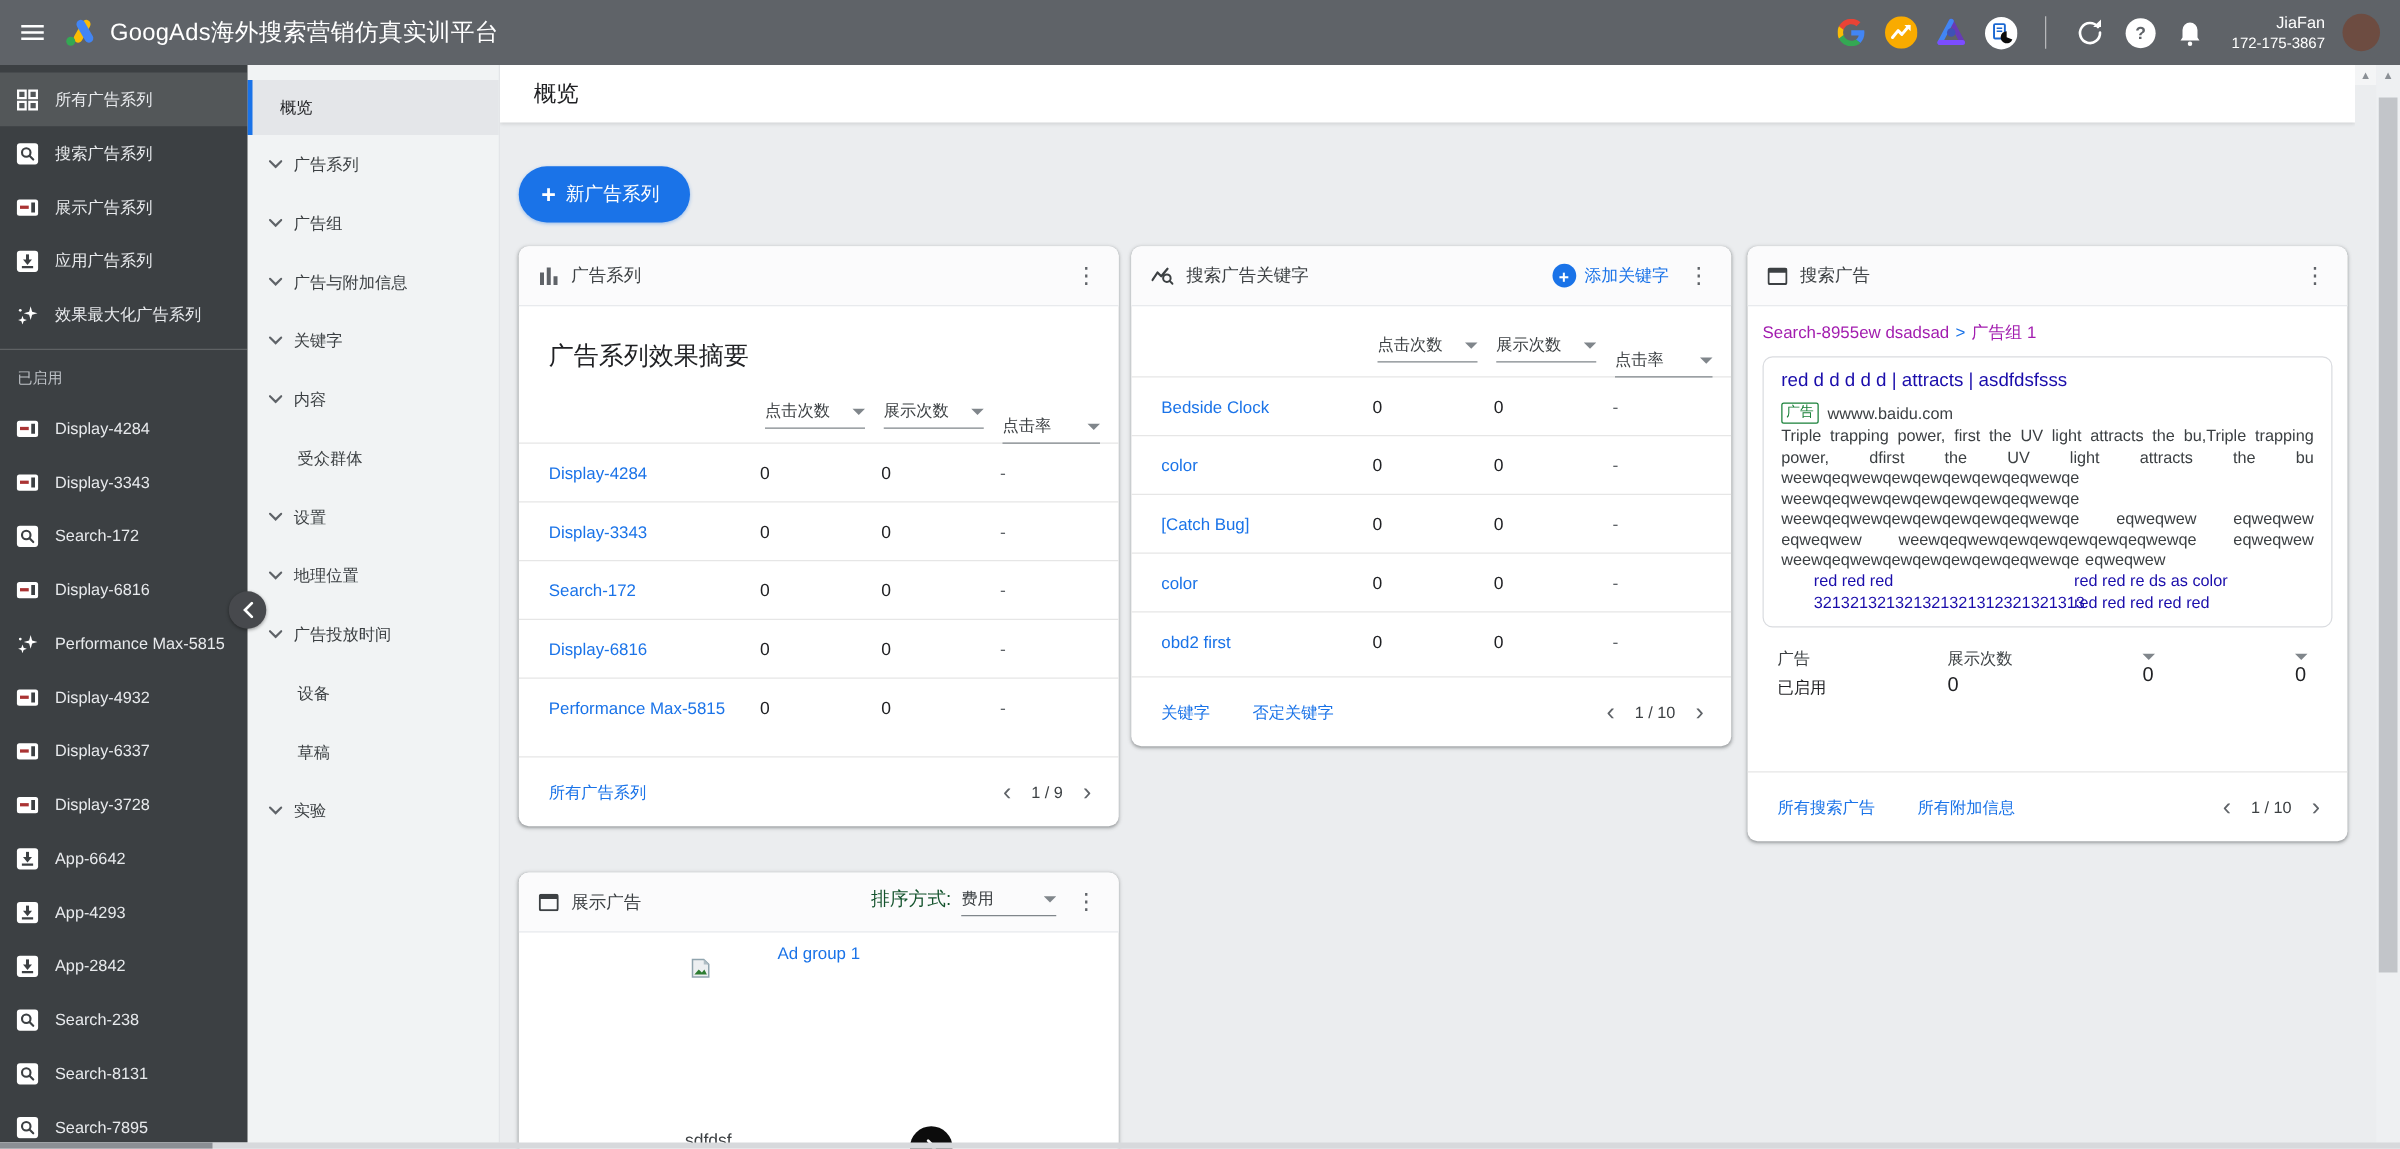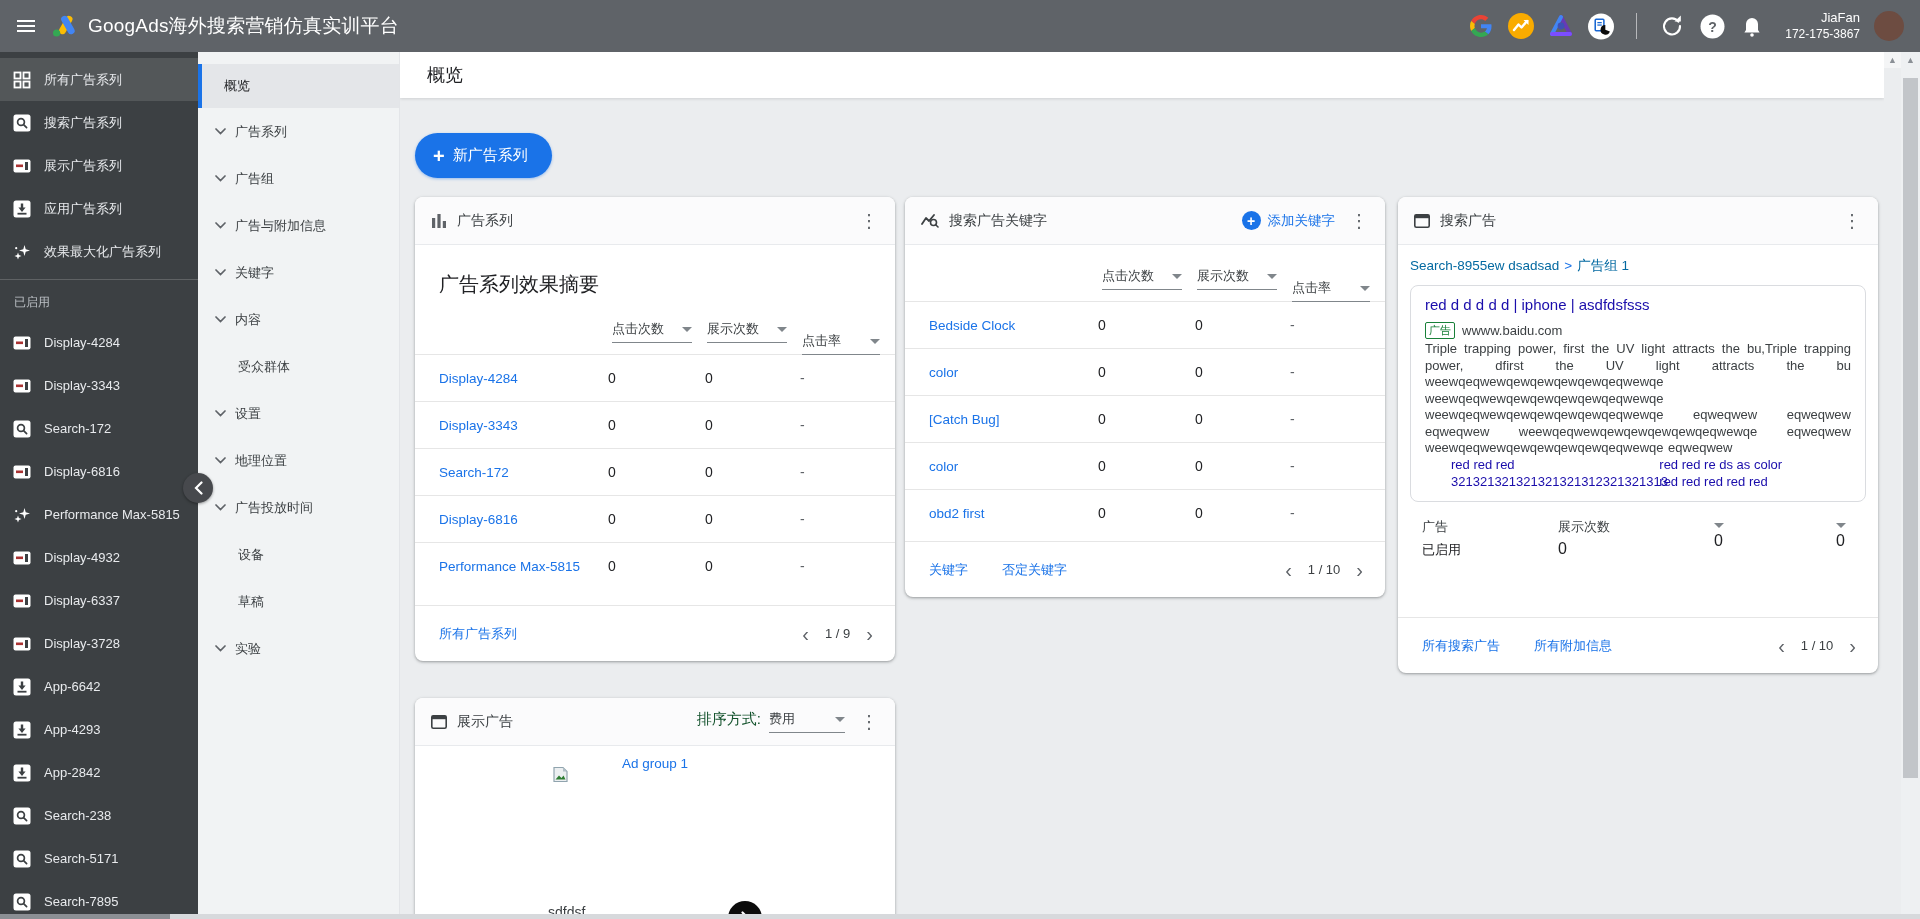--- a/index.html
+++ b/index.html
@@ -70,21 +70,21 @@
   .pg-arrow { font-size:20px; color:#5f6368; cursor:pointer; line-height:1; padding:0 2px; }
   .flinks { display:flex; gap:34px; }
 
   
   .add-kw { margin-left:auto; display:flex; align-items:center; gap:7px; cursor:pointer; }
   .add-kw .pcirc { width:19px; height:19px; border-radius:50%; background:#1a73e8; color:#fff; font-size:14px; font-weight:bold; display:flex; align-items:center; justify-content:center; line-height:1; }
   .add-kw .lbl { color:#1a73e8; font-size:13.5px; }
 
   
   .crumb { padding:12px 12px 0 12px; font-size:13.5px; }
-  .crumb a { color:#0369a1; text-decoration:none; cursor:pointer; }
+  .crumb a { color:#a21caf; text-decoration:none; cursor:pointer; }
   .crumb .sep { color:#1a73e8; margin:0 5px; }
   .adbox { margin:10px 12px 0 12px; border:1px solid #dadce0; border-radius:8px; padding:10px 14px 10px 14px; }
   .ad-headline { color:#1a0dab; font-size:15px; margin-bottom:9px; cursor:pointer; }
   .ad-line { font-size:13px; color:#3c4043; margin-bottom:2px; display:flex; align-items:center; gap:7px; }
   .ad-badge { border:1px solid #188038; color:#188038; font-size:11px; padding:0 3px; border-radius:2px; line-height:15px; }
   .ad-desc { font-size:13px; color:#3c4043; line-height:16.5px; text-align:justify; word-spacing:1px; }
   .slrow { position:relative; height:17px; font-size:13px; }
   .slrow .l { position:absolute; left:26px; top:0; color:#1a0dab; white-space:nowrap; cursor:pointer; }
   .slrow .r { position:absolute; left:55%; top:0; color:#1a0dab; white-space:nowrap; cursor:pointer; background:transparent; }
   .stats { position:relative; height:110px; }
@@ -336,21 +336,21 @@
         <line x1="10.6" y1="10.6" x2="13.6" y2="13.6" stroke="#3c4043" stroke-width="1.7" stroke-linecap="round"></line>
       </svg>
     <span>Search-238</span>
   </div>
   <div class="nav-item">
     <svg width="18" height="18" viewBox="0 0 18 18">
         <rect x="0.5" y="0.5" width="17" height="17" rx="2.5" fill="#fff"></rect>
         <circle cx="8" cy="8" r="3.4" fill="none" stroke="#3c4043" stroke-width="1.7"></circle>
         <line x1="10.6" y1="10.6" x2="13.6" y2="13.6" stroke="#3c4043" stroke-width="1.7" stroke-linecap="round"></line>
       </svg>
-    <span>Search-5171</span>
+    <span>Search-8131</span>
   </div>
   <div class="nav-item">
     <svg width="18" height="18" viewBox="0 0 18 18">
         <rect x="0.5" y="0.5" width="17" height="17" rx="2.5" fill="#fff"></rect>
         <circle cx="8" cy="8" r="3.4" fill="none" stroke="#3c4043" stroke-width="1.7"></circle>
         <line x1="10.6" y1="10.6" x2="13.6" y2="13.6" stroke="#3c4043" stroke-width="1.7" stroke-linecap="round"></line>
       </svg>
     <span>Search-7895</span>
   </div>
 </nav>
@@ -582,21 +582,21 @@
           <rect x="0.8" y="0.8" width="14.4" height="12.4" rx="1.5" fill="none" stroke="#3c4043" stroke-width="1.6"></rect>
           <rect x="0.8" y="0.8" width="14.4" height="3.4" fill="#3c4043"></rect>
         </svg>
       <span class="card-title">搜索广告</span>
       <span class="kebab">⋮</span>
     </div>
     <div class="crumb">
       <a>Search-8955ew dsadsad</a><span class="sep">&gt;</span><a>广告组 1</a>
     </div>
     <div class="adbox">
-      <div class="ad-headline">red d d d d d | iphone | asdfdsfsss</div>
+      <div class="ad-headline">red d d d d d | attracts | asdfdsfsss</div>
       <div class="ad-line">
         <span class="ad-badge">广告</span>
         <span>wwww.baidu.com</span>
       </div>
       <div class="ad-desc">Triple trapping power, first the UV light attracts the bu,Triple trapping power, dfirst the UV light attracts the bu weewqeqwewqewqewqewqewqeqwewqe weewqeqwewqewqewqewqewqeqwewqe weewqeqwewqewqewqewqewqeqwewqe eqweqwew eqweqwew eqweqwew weewqeqwewqewqewqewqewqeqwewqe eqweqwew weewqeqwewqewqewqewqewqeqwewqe eqweqwew</div>
       <div class="slrow">
         <span class="l">red red red</span>
         <span class="r">red red re ds as color</span>
       </div>
       <div class="slrow">

